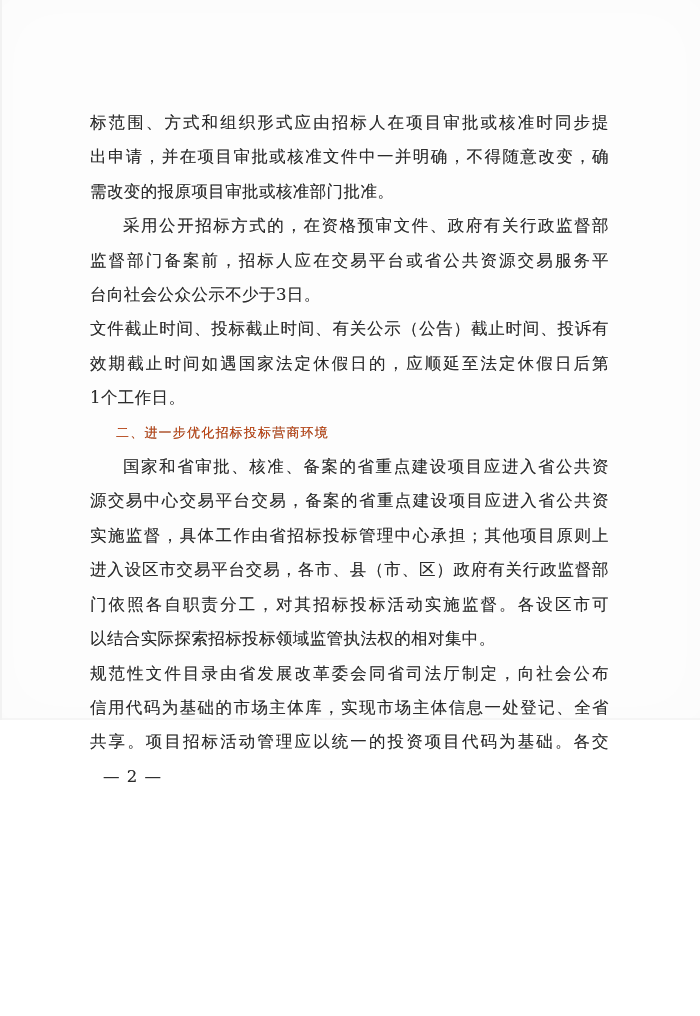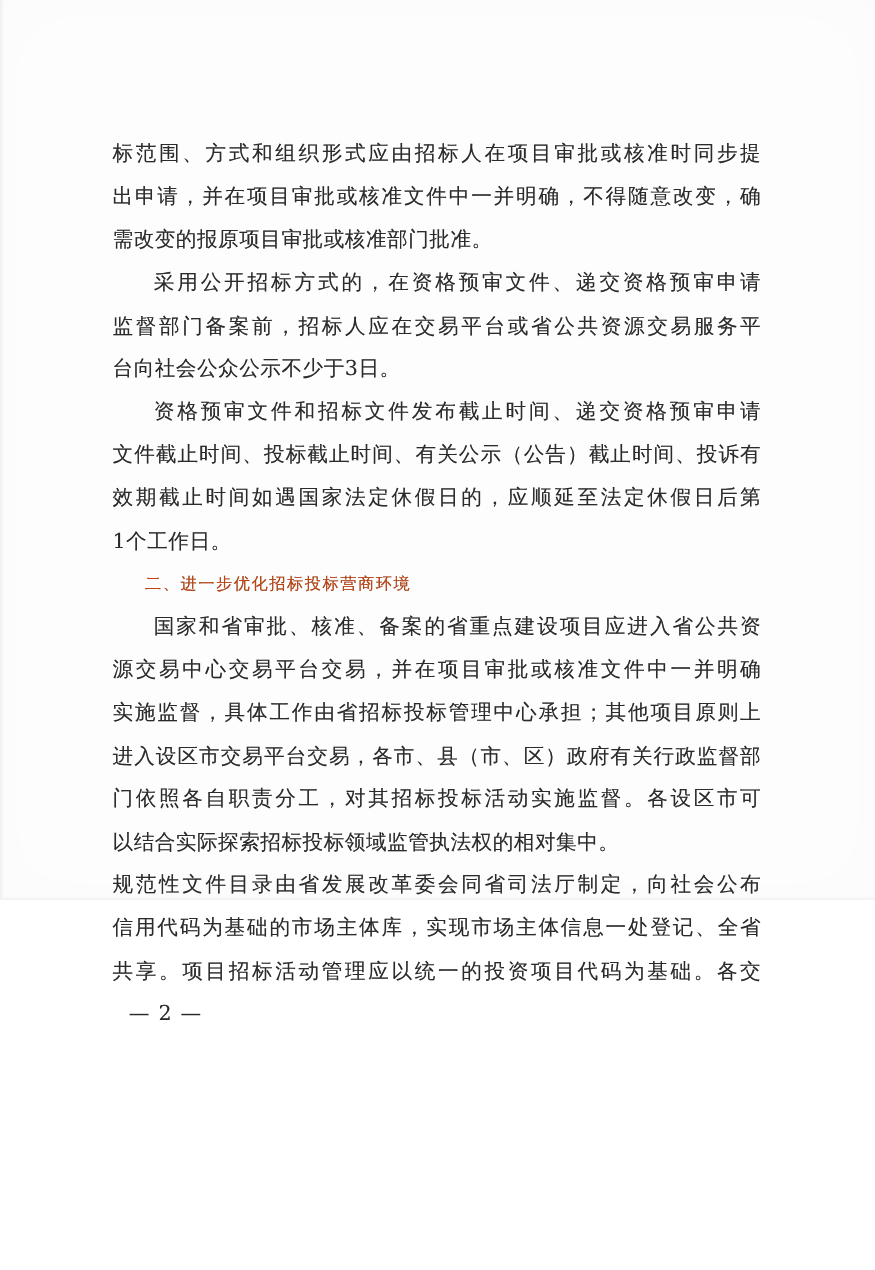--- a/index.html
+++ b/index.html
@@ -63,37 +63,36 @@
 <div class="page">
   <div class="content">
 
     <div>
       <div class="line">标范围、方式和组织形式应由招标人在项目审批或核准时同步提</div>
       <div class="line">出申请，并在项目审批或核准文件中一并明确，不得随意改变，确</div>
       <div class="line last">需改变的报原项目审批或核准部门批准。</div>
     </div>
 
     <div>
-      <div class="line indent">采用公开招标方式的，在资格预审文件、递交资格预审申请</div>
+      <div class="line indent">采用公开招标方式的，在资格预审文件、政府有关行政监督部</div>
       <div class="line">监督部门备案前，招标人应在交易平台或省公共资源交易服务平</div>
       <div class="line last">台向社会公众公示不少于3日。</div>
     </div>
 
     <div>
-      <div class="line indent">资格预审文件和招标文件发布截止时间、递交资格预审申请</div>
       <div class="line">文件截止时间、投标截止时间、有关公示（公告）截止时间、投诉有</div>
       <div class="line">效期截止时间如遇国家法定休假日的，应顺延至法定休假日后第</div>
       <div class="line last">1个工作日。</div>
     </div>
 
     <div class="heading">二、进一步优化招标投标营商环境</div>
 
     <div>
       <div class="line indent">国家和省审批、核准、备案的省重点建设项目应进入省公共资</div>
-      <div class="line">源交易中心交易平台交易，并在项目审批或核准文件中一并明确</div>
+      <div class="line">源交易中心交易平台交易，备案的省重点建设项目应进入省公共资</div>
       <div class="line">实施监督，具体工作由省招标投标管理中心承担；其他项目原则上</div>
       <div class="line">进入设区市交易平台交易，各市、县（市、区）政府有关行政监督部</div>
       <div class="line">门依照各自职责分工，对其招标投标活动实施监督。各设区市可</div>
       <div class="line last">以结合实际探索招标投标领域监管执法权的相对集中。</div>
     </div>
 
     <div>
       <div class="line">规范性文件目录由省发展改革委会同省司法厅制定，向社会公布</div>
       <div class="line">信用代码为基础的市场主体库，实现市场主体信息一处登记、全省</div>
       <div class="line">共享。项目招标活动管理应以统一的投资项目代码为基础。各交</div>

